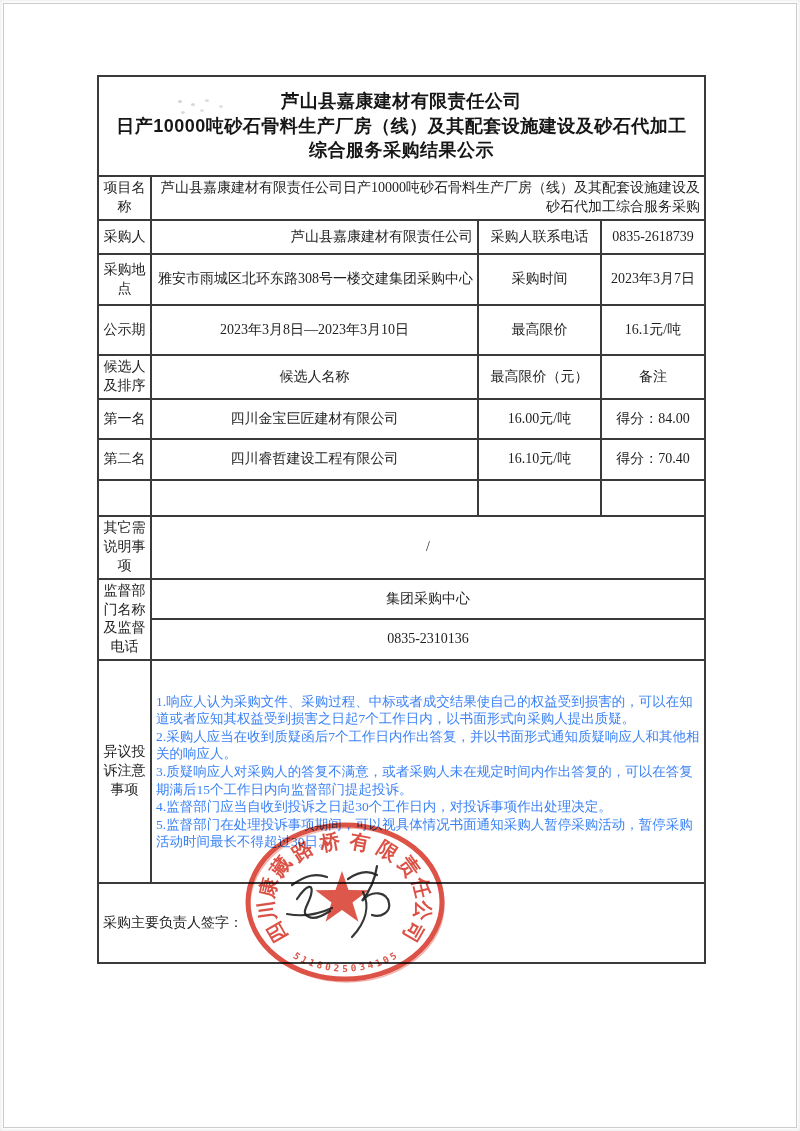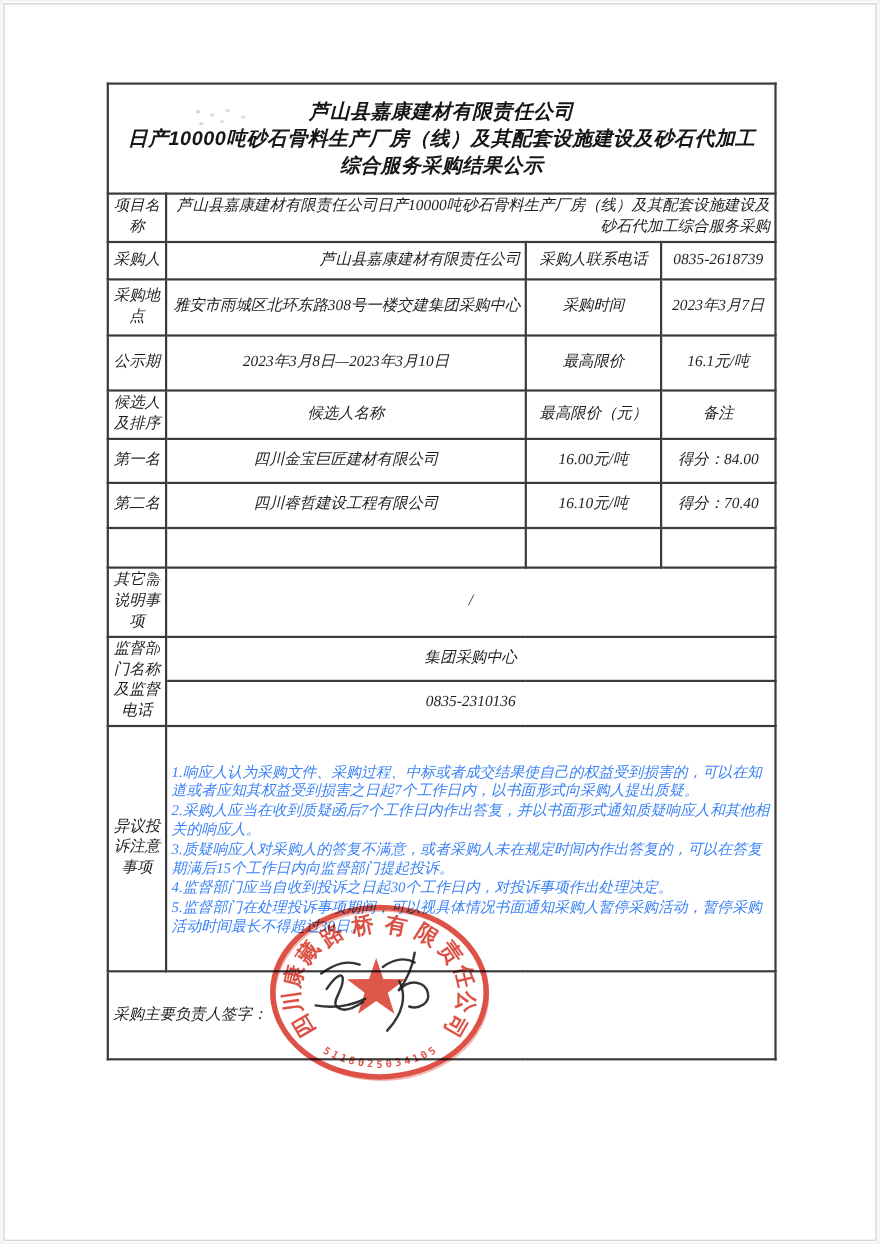--- a/index.html
+++ b/index.html
@@ -10,34 +10,34 @@
   }
   .scan-edge{position:absolute;inset:3px;border:1px solid #cdcdcd;pointer-events:none;}
   .scan-corner{position:absolute;left:0;top:0;width:800px;height:1131px;box-shadow:inset 0 0 4px rgba(0,0,0,.12);pointer-events:none;}
   .artifact{
     position:absolute;left:178px;top:100px;width:4px;height:3px;border-radius:50%;
     background:#c4c4c4;opacity:.75;
     box-shadow:13px 3px 0 #cdcdcd, 27px -1px 0 #d2d2d2, 41px 5px 0 #d6d6d6, 3px 11px 0 #d0d0d0, 22px 9px 0 #dadada;
   }
   table.doc{
     position:absolute;left:97px;top:75px;width:607px;
-    border-collapse:collapse;table-layout:fixed;font-style:italic;
+    border-collapse:collapse;table-layout:fixed;
   }
   table.doc td{
     border:2px solid #3a3a3a;padding:2px 4px;vertical-align:middle;
     font-size:14px;line-height:1.35;color:#1e1e1e;
     overflow:hidden;
   }
   td.title-cell{text-align:center;padding:6px 10px;}
   .title-line{
     font-family:"Liberation Sans","DejaVu Sans",sans-serif;
     font-weight:bold;font-size:18px;line-height:1.38;color:#161616;
     letter-spacing:.5px;
   }
-  td.lbl{text-align:center;padding:2px 3px;font-size:13.5px;line-height:1.3;border-radius:20px;}
+  td.lbl{text-align:center;padding:2px 3px;font-size:13.5px;line-height:1.3;}
   td.val-left{text-align:right;padding-left:9px;}
   td.val-center{text-align:center;}
   td.small-center{text-align:center;font-size:13.5px;}
   td.notes-cell{padding:4px 10px;}
   .note-item{font-size:13.5px;line-height:1.3;text-align:left;color:#3b82f6;}
   td.sig-cell{padding-left:8px;}
   .sig-label{font-size:14px;margin-top:40px;}
   
   .seal-wrap{position:absolute;left:230px;top:795px;width:235px;height:205px;pointer-events:none;}
   svg.seal{mix-blend-mode:multiply;}

